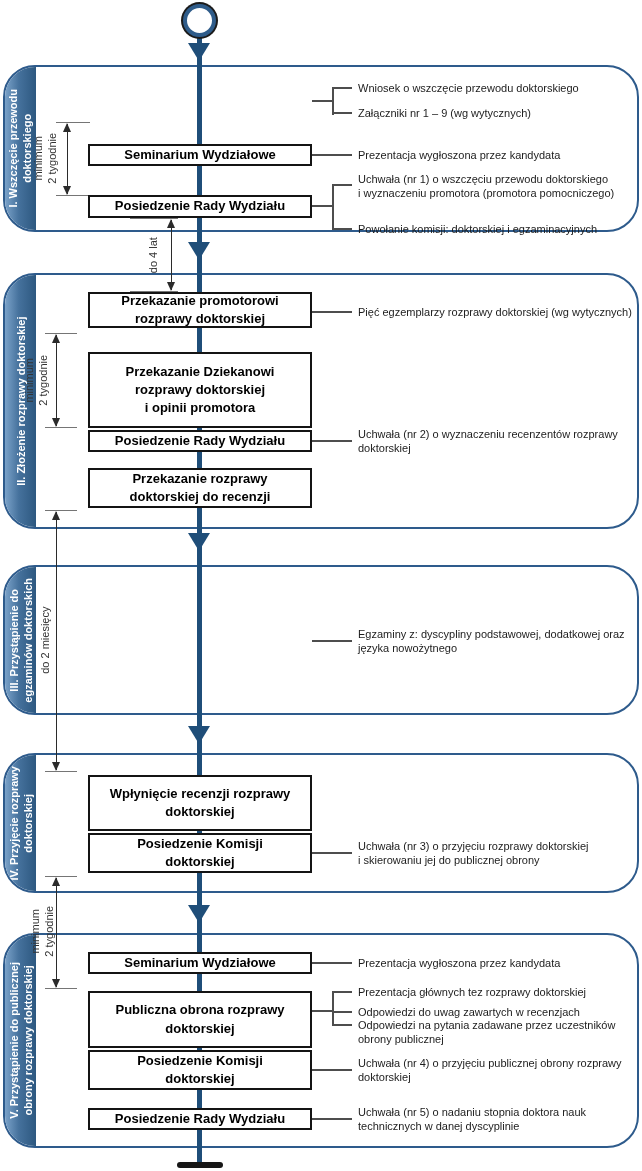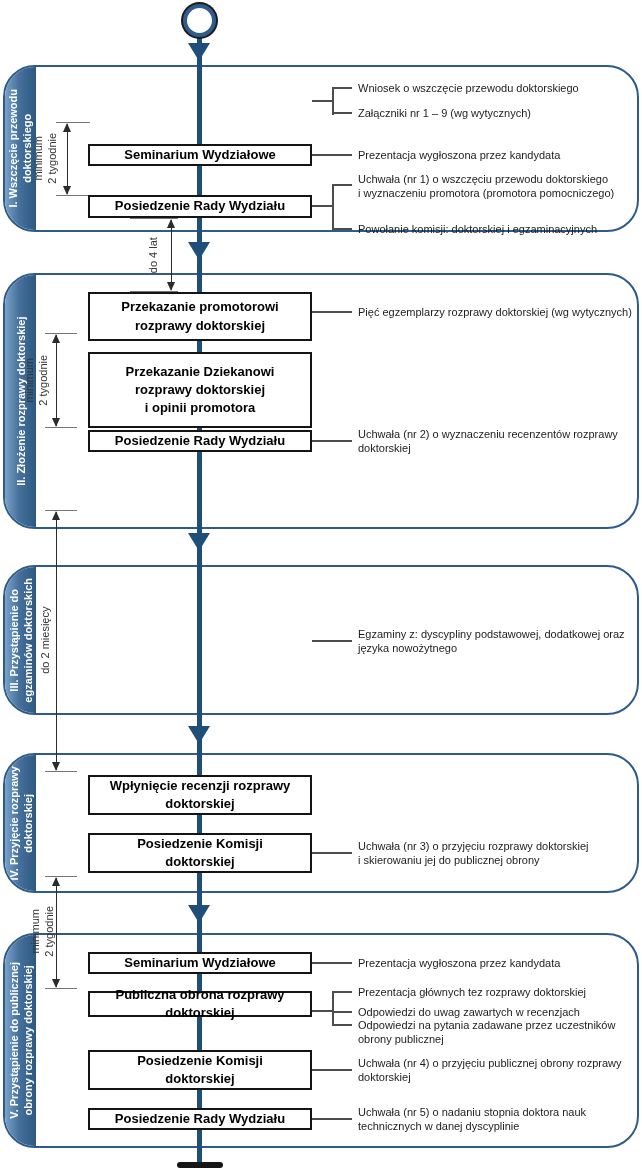--- a/index.html
+++ b/index.html
@@ -138,32 +138,34 @@
   <div class="dim-shaft" style="left:56px;top:878px;height:109px"></div>
   <div class="dim-up" style="left:52px;top:877px"></div>
   <div class="dim-down" style="left:52px;top:979px"></div>
   <div class="dim-label" style="left:-3px;top:886px">
     <span>minimum
 2 tygodnie</span>
   </div>
 
   <div class="step" style="top:144px;height:22px">Seminarium Wydziałowe</div>
   <div class="step" style="top:195px;height:23px">Posiedzenie Rady Wydziału</div>
-  <div class="step" style="top:292px;height:49px">Przekazanie promotorowi
+  <div class="step" style="top:292px;height:36px">Przekazanie promotorowi
 rozprawy doktorskiej</div>
   <div class="step" style="top:352px;height:76px">Przekazanie Dziekanowi
 rozprawy doktorskiej
 i opinii promotora</div>
   <div class="step" style="top:430px;height:22px">Posiedzenie Rady Wydziału</div>
-  <div class="step" style="top:775px;height:40px">Wpłynięcie recenzji rozprawy
+  <div class="step" style="top:468px;height:40px">Przekazanie rozprawy
+doktorskiej do recenzji</div>
+  <div class="step" style="top:775px;height:56px">Wpłynięcie recenzji rozprawy
 doktorskiej</div>
   <div class="step" style="top:833px;height:40px">Posiedzenie Komisji
 doktorskiej</div>
   <div class="step" style="top:952px;height:22px">Seminarium Wydziałowe</div>
-  <div class="step" style="top:991px;height:26px">Publiczna obrona rozprawy
+  <div class="step" style="top:991px;height:57px">Publiczna obrona rozprawy
 doktorskiej</div>
   <div class="step" style="top:1050px;height:40px">Posiedzenie Komisji
 doktorskiej</div>
   <div class="step" style="top:1108px;height:22px">Posiedzenie Rady Wydziału</div>
 
   <div class="conn hline" style="left:312px;top:100px;width:20px"></div>
   <div class="conn vline" style="left:332px;top:87px;height:28px"></div>
   <div class="conn hline" style="left:332px;top:87px;width:20px"></div>
   <div class="conn hline" style="left:332px;top:112px;width:20px"></div>
   <div class="note" style="top:88px">Wniosek o wszczęcie przewodu doktorskiego</div>

